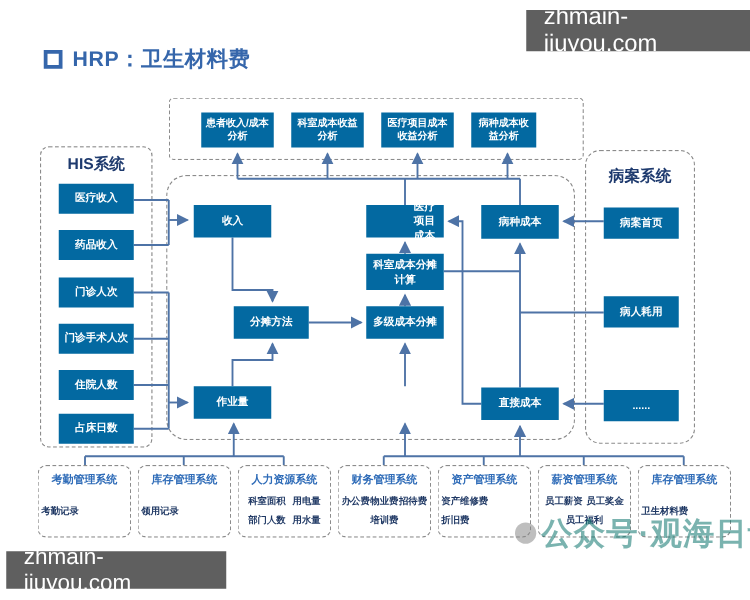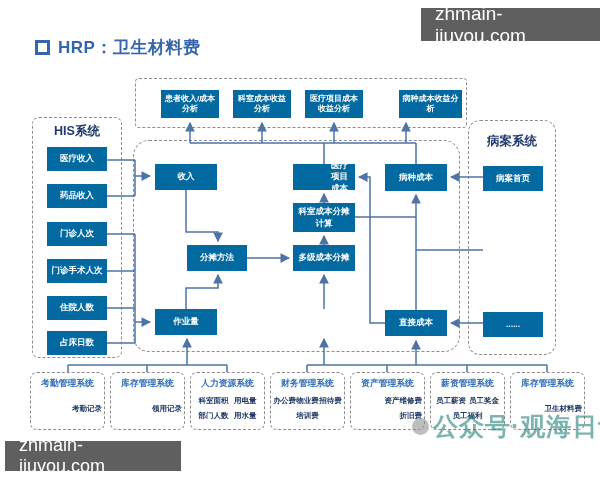--- a/index.html
+++ b/index.html
@@ -19,21 +19,21 @@
   .bullet{display:inline-block;width:9px;height:9px;border:3px solid #3566ab;margin-right:8px;}
   .wm{position:absolute;background:#5f5f5f;color:#ffffff;font-size:19px;display:flex;align-items:center;
       padding:0 14px;box-sizing:border-box;}
   .wm-top{left:421px;top:8px;width:179px;height:33px;}
   .wm-bottom{left:5px;top:441px;width:176px;height:30px;font-size:18px;}
   .sysbox{position:absolute;width:75px;height:58px;box-sizing:border-box;display:flex;flex-direction:column;align-items:center;}
   .sysbox .stitle{color:#2f6cb8;font-weight:bold;font-size:8.8px;margin-top:5px;white-space:nowrap;}
   .sysbox .items{display:flex;flex-wrap:wrap;justify-content:space-evenly;align-content:space-evenly;
                  flex:1;width:100%;padding:2px 2px 4px 2px;box-sizing:border-box;}
   .sysbox .items span{color:#1f3864;font-weight:bold;font-size:7.5px;white-space:nowrap;}
-  .sysbox .items span.w100{width:100%;text-align:right;}
+  .sysbox .items span.w100{width:100%;text-align:left;}
   .acct-wm{position:absolute;left:412px;top:410px;display:flex;align-items:center;opacity:0.55;z-index:30;}
   .acct-wm .logo{width:17px;height:17px;border-radius:50%;background:#8a8a8a;margin-right:4px;}
   .acct-wm .txt{color:#0f766e;font-size:25px;font-weight:bold;white-space:nowrap;letter-spacing:1px;}
 </style>
 </head>
 <body>
 
 <div class="canvas">
 
   <div class="dashed" style="left:135px;top:78px;width:332px;height:50px;border-radius:4px;"></div>
@@ -83,41 +83,42 @@
   </svg>
 
   <div class="title-row">
     <span class="bullet"></span>
     <span>HRP：卫生材料费</span>
   </div>
 
   <div class="navy small" style="left:161px;top:90px;width:58px;height:28px;">患者收入/成本分析</div>
   <div class="navy small" style="left:233px;top:90px;width:58px;height:28px;">科室成本收益分析</div>
   <div class="navy small" style="left:305px;top:90px;width:58px;height:28px;">医疗项目成本收益分析</div>
-  <div class="navy small" style="left:399px;top:90px;width:63px;height:28px;">病种成本收益分析</div>
+  <div class="navy small" style="left:377px;top:90px;width:52px;height:28px;">病种成本收益分析</div>
 
   <div class="grp-title" style="left:32px;top:123px;width:90px;">HIS系统</div>
   <div class="navy" style="left:47px;top:147px;width:60px;height:24px;">医疗收入</div>
   <div class="navy" style="left:47px;top:184px;width:60px;height:24px;">药品收入</div>
   <div class="navy" style="left:47px;top:222px;width:60px;height:24px;">门诊人次</div>
   <div class="navy" style="left:47px;top:259px;width:60px;height:24px;">门诊手术人次</div>
   <div class="navy" style="left:47px;top:296px;width:60px;height:24px;">住院人数</div>
   <div class="navy" style="left:47px;top:331px;width:60px;height:24px;">占床日数</div>
 
   <div class="navy" style="left:155px;top:164px;width:62px;height:26px;">收入</div>
   <div class="navy" style="left:293px;top:164px;width:62px;height:26px;padding-left:34px;">医疗项目成本</div>
   <div class="navy" style="left:385px;top:164px;width:62px;height:27px;">病种成本</div>
   <div class="navy" style="left:293px;top:203px;width:62px;height:29px;">科室成本分摊计算</div>
   <div class="navy" style="left:187px;top:245px;width:60px;height:26px;">分摊方法</div>
   <div class="navy" style="left:293px;top:245px;width:62px;height:26px;">多级成本分摊</div>
   <div class="navy" style="left:155px;top:309px;width:62px;height:26px;">作业量</div>
   <div class="navy" style="left:385px;top:310px;width:62px;height:26px;">直接成本</div>
 
   <div class="grp-title" style="left:468px;top:133px;width:88px;">病案系统</div>
   <div class="navy" style="left:483px;top:166px;width:60px;height:25px;">病案首页</div>
+  <div class="navy" style="left:483px;top:237px;width:60px;height:25px;">病人耗用</div>
   <div class="navy" style="left:483px;top:312px;width:60px;height:25px;">......</div>
 
   <div class="sysbox dashed rounded7" style="left:30px;top:372px;">
     <span class="stitle">考勤管理系统</span>
     <div class="items">
       <span class="w100">考勤记录</span>
     </div>
   </div>
   <div class="sysbox dashed rounded7" style="left:110px;top:372px;">
     <span class="stitle">库存管理系统</span>

